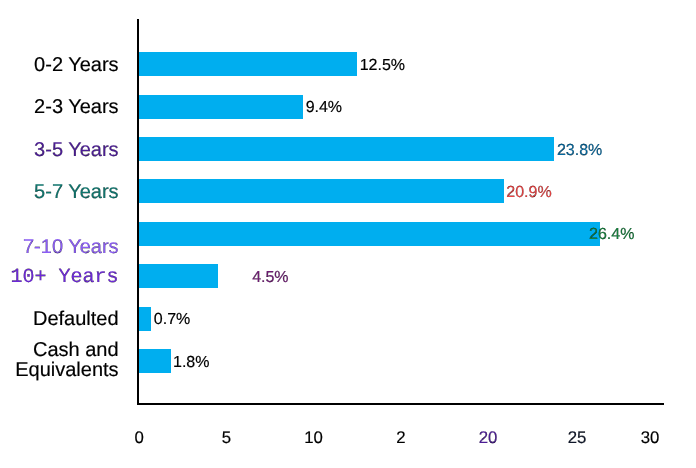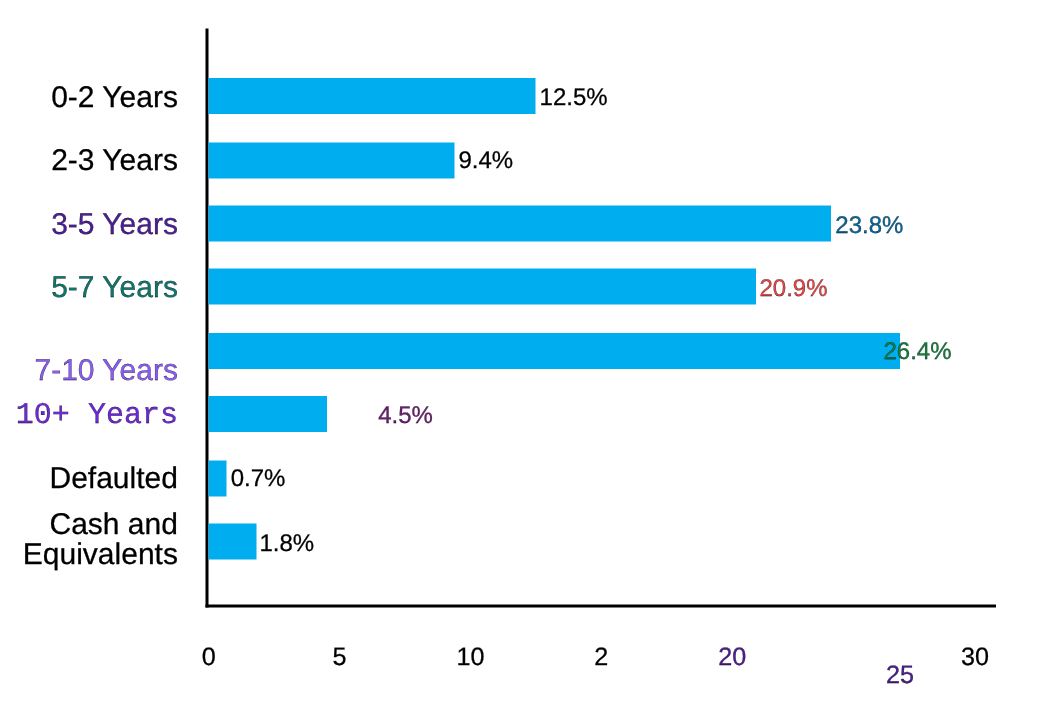--- a/index.html
+++ b/index.html
@@ -111,17 +111,17 @@
     <div class="val-label" style="left: 153.815px; top: 310.18px; color: rgb(0, 0, 0);">0.7%</div>
     <div class="val-label" style="left: 173.01px; top: 352.56px; color: rgb(0, 0, 0);">1.8%</div>
   </div>
 
   <div id="ticks">
     <div class="tick-label" style="left: 139.1px; color: rgb(0, 0, 0);">0</div>
     <div class="tick-label" style="left: 226.35px; color: rgb(0, 0, 0);">5</div>
     <div class="tick-label" style="left: 313.6px; color: rgb(0, 0, 0);">10</div>
     <div class="tick-label" style="left: 400.85px; color: rgb(0, 0, 0);">2</div>
     <div class="tick-label" style="left: 488.1px; color: #4c1d95;">20</div>
-    <div class="tick-label" style="left: 600px; color: #4c1d95; margin-top: 12px;">25</div>
+    <div class="tick-label" style="left: 577px; color: #0f172a;">25</div>
     <div class="tick-label" style="left: 650px; color: rgb(0, 0, 0);">30</div>
   </div>
 
 </div>
 
 </body></html>

